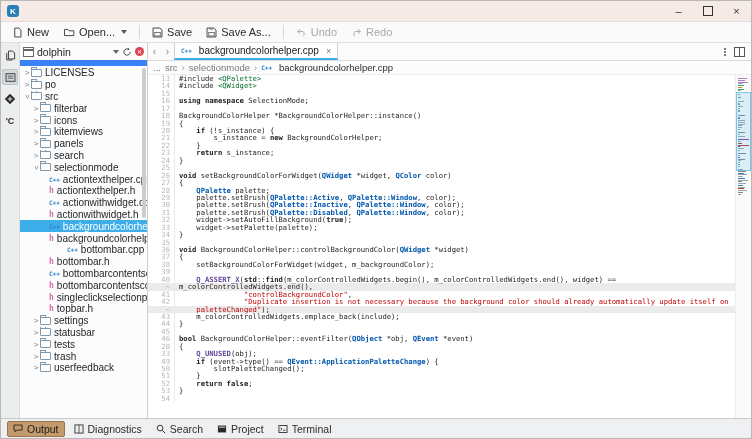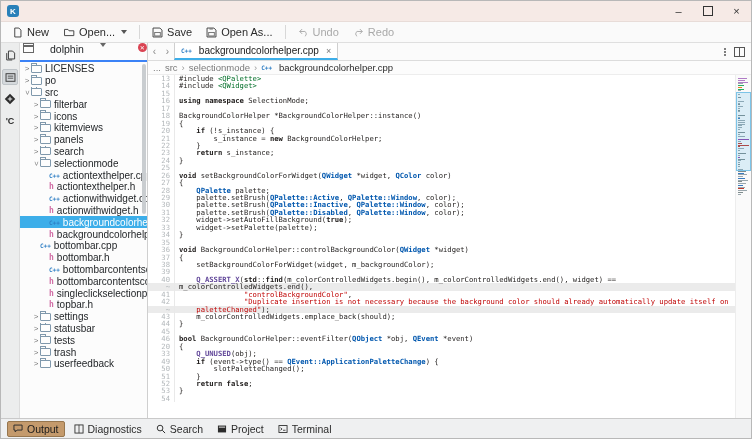--- a/index.html
+++ b/index.html
@@ -34,22 +34,22 @@
 
   
   .main{flex:1;display:flex;min-height:0}
   .iconstrip{width:18px;background:#eceded;border-right:1px solid #dcdcdc;display:flex;
     flex-direction:column;align-items:center;padding-top:4px;gap:6px;flex:none}
   .sidebtn{width:16px;height:16px;display:flex;align-items:center;justify-content:center;border-radius:2px}
   .sidebtn.active{background:#d5d9dc;border:1px solid #bfc4c8;box-sizing:border-box}
 
   .projectpanel{width:127px;border-right:1px solid #cfcfcf;display:flex;flex-direction:column;
     background:#fcfcfc;flex:none;min-height:0}
-  .projecthead{height:17px;display:flex;gap:16px;padding:0 3px;font-size:10.5px;
-    border-bottom:2px solid #3b82f6;flex:none}
+  .projecthead{height:17px;display:flex;align-items:center;gap:3px;padding:0 3px;font-size:10.5px;
+    border-bottom:6px solid #3b82f6;flex:none}
   .winicon{width:9px;height:8px;border:1px solid #666;position:relative;flex:none}
   .winicon::before{content:'';position:absolute;top:1px;left:0;right:0;height:2px;background:#666}
   .combochev{width:0;height:0;border-left:3px solid transparent;border-right:3px solid transparent;
     border-top:4px solid #666;margin-left:auto}
   .redbadge{width:9px;height:9px;border-radius:50%;background:#da4453;color:#fff;font-size:6px;
     display:flex;align-items:center;justify-content:center;flex:none}
 
   .tree{flex:1;overflow:hidden;position:relative;font-size:10px;padding-top:1px}
   .trow{height:11.8px;display:flex;align-items:center;white-space:nowrap;overflow:hidden;color:#232629}
   .trow.sel{background:#3daee9;color:#fff}
@@ -84,21 +84,21 @@
   .spliticon::after{content:'';position:absolute;left:4px;top:0;bottom:0;border-left:1px solid #555}
 
   .crumbrow{height:13px;display:flex;align-items:center;font-size:9.5px;color:#7a7a7a;
     background:#fcfcfc;border-bottom:1px solid #ededed;padding-left:5px;gap:4px;flex:none}
   .crumbrow .cur{color:#2b2b2b}
   .crumbsep{color:#9a9a9a}
 
   .codearea{flex:1;position:relative;overflow:hidden;min-height:0;
     font-family:"DejaVu Sans Mono",monospace;font-size:7.2px}
   .codecol{position:absolute;left:0;top:0;right:15px;bottom:0;overflow:hidden}
-  .crow{display:flex;height:7.45px;line-height:7.45px;align-items:flex-start}
+  .crow{display:flex;height:7.45px;line-height:7.45px;align-items:flex-end}
   .crow.wrap{background:#ebebeb}
   .ln{width:22px;text-align:right;padding-right:4px;color:#b2b7ba;flex:none;
     border-right:1px solid #e9e9e9;background:#fff}
   .crow.wrap .ln{background:#ebebeb}
   .lc{white-space:pre;padding-left:4px;color:#1f1c1b}
   .cd{color:#1f1c1b}
   .kw{color:#1f1c1b;font-weight:bold}
   .ty{color:#0057ae;font-weight:bold}
   .st{color:#bf0303}
   .inc{color:#006e28}
@@ -158,21 +158,21 @@
           <rect x="4" y="8" width="8" height="5" fill="none" stroke="#444"></rect>
         </svg>
       <span>Save</span>
     </span>
     <span class="tbtn">
       <svg width="11" height="11" viewBox="0 0 16 16">
           <path d="M1.5 1.5h10l3 3v10h-13z" fill="none" stroke="#444" stroke-width="1.4"></path>
           <rect x="4" y="8" width="8" height="5" fill="none" stroke="#444"></rect>
           <path d="M5 3h5" stroke="#444"></path>
         </svg>
-      <span>Open As...</span>
+      <span>Save As...</span>
     </span>
     <span class="tsep"></span>
     <span class="tbtn disabled">
       <svg width="11" height="11" viewBox="0 0 16 16">
           <path d="M6 3 2.5 6.5 6 10 M2.5 6.5 H10 a4 4 0 0 1 0 7" fill="none" stroke="#aaa" stroke-width="1.4"></path>
         </svg>
       <span>Undo</span>
     </span>
     <span class="tbtn disabled">
       <svg width="11" height="11" viewBox="0 0 16 16">
@@ -287,21 +287,21 @@
           <div class="trow sel" style="padding-left: 21px;">
             <span class="gap"></span>
             <span class="fic cpp">C++</span>
             <span class="tlabel">backgroundcolorhelper.c...</span>
           </div>
           <div class="trow" style="padding-left: 21px;">
             <span class="gap"></span>
             <span class="fic h">h</span>
             <span class="tlabel">backgroundcolorhelper.h</span>
           </div>
-          <div class="trow" style="padding-left: 12px;">
+          <div class="trow" style="padding-left: 39px;">
             <span class="gap"></span>
             <span class="fic cpp">C++</span>
             <span class="tlabel">bottombar.cpp</span>
           </div>
           <div class="trow" style="padding-left: 21px;">
             <span class="gap"></span>
             <span class="fic h">h</span>
             <span class="tlabel">bottombar.h</span>
           </div>
           <div class="trow" style="padding-left: 21px;">
@@ -500,21 +500,21 @@
             <div class="crow">
               <span class="ln">42</span>
               <span class="lc"><span class="cd">               </span><span class="st">"Duplicate insertion is not necessary because the background color should already automatically update itself on</span></span>
             </div>
             <div class="crow wrap">
               <span class="ln">~</span>
               <span class="lc"><span class="cd">    </span><span class="st">paletteChanged"</span><span class="cd">);</span></span>
             </div>
             <div class="crow">
               <span class="ln">43</span>
-              <span class="lc"><span class="cd">    m_colorControlledWidgets.emplace_back(should);</span></span>
+              <span class="lc"><span class="cd">    m_colorControlledWidgets.emplace_back(include);</span></span>
             </div>
             <div class="crow">
               <span class="ln">44</span>
               <span class="lc"><span class="cd">}</span></span>
             </div>
             <div class="crow">
               <span class="ln">45</span>
               <span class="lc"></span>
             </div>
             <div class="crow">

